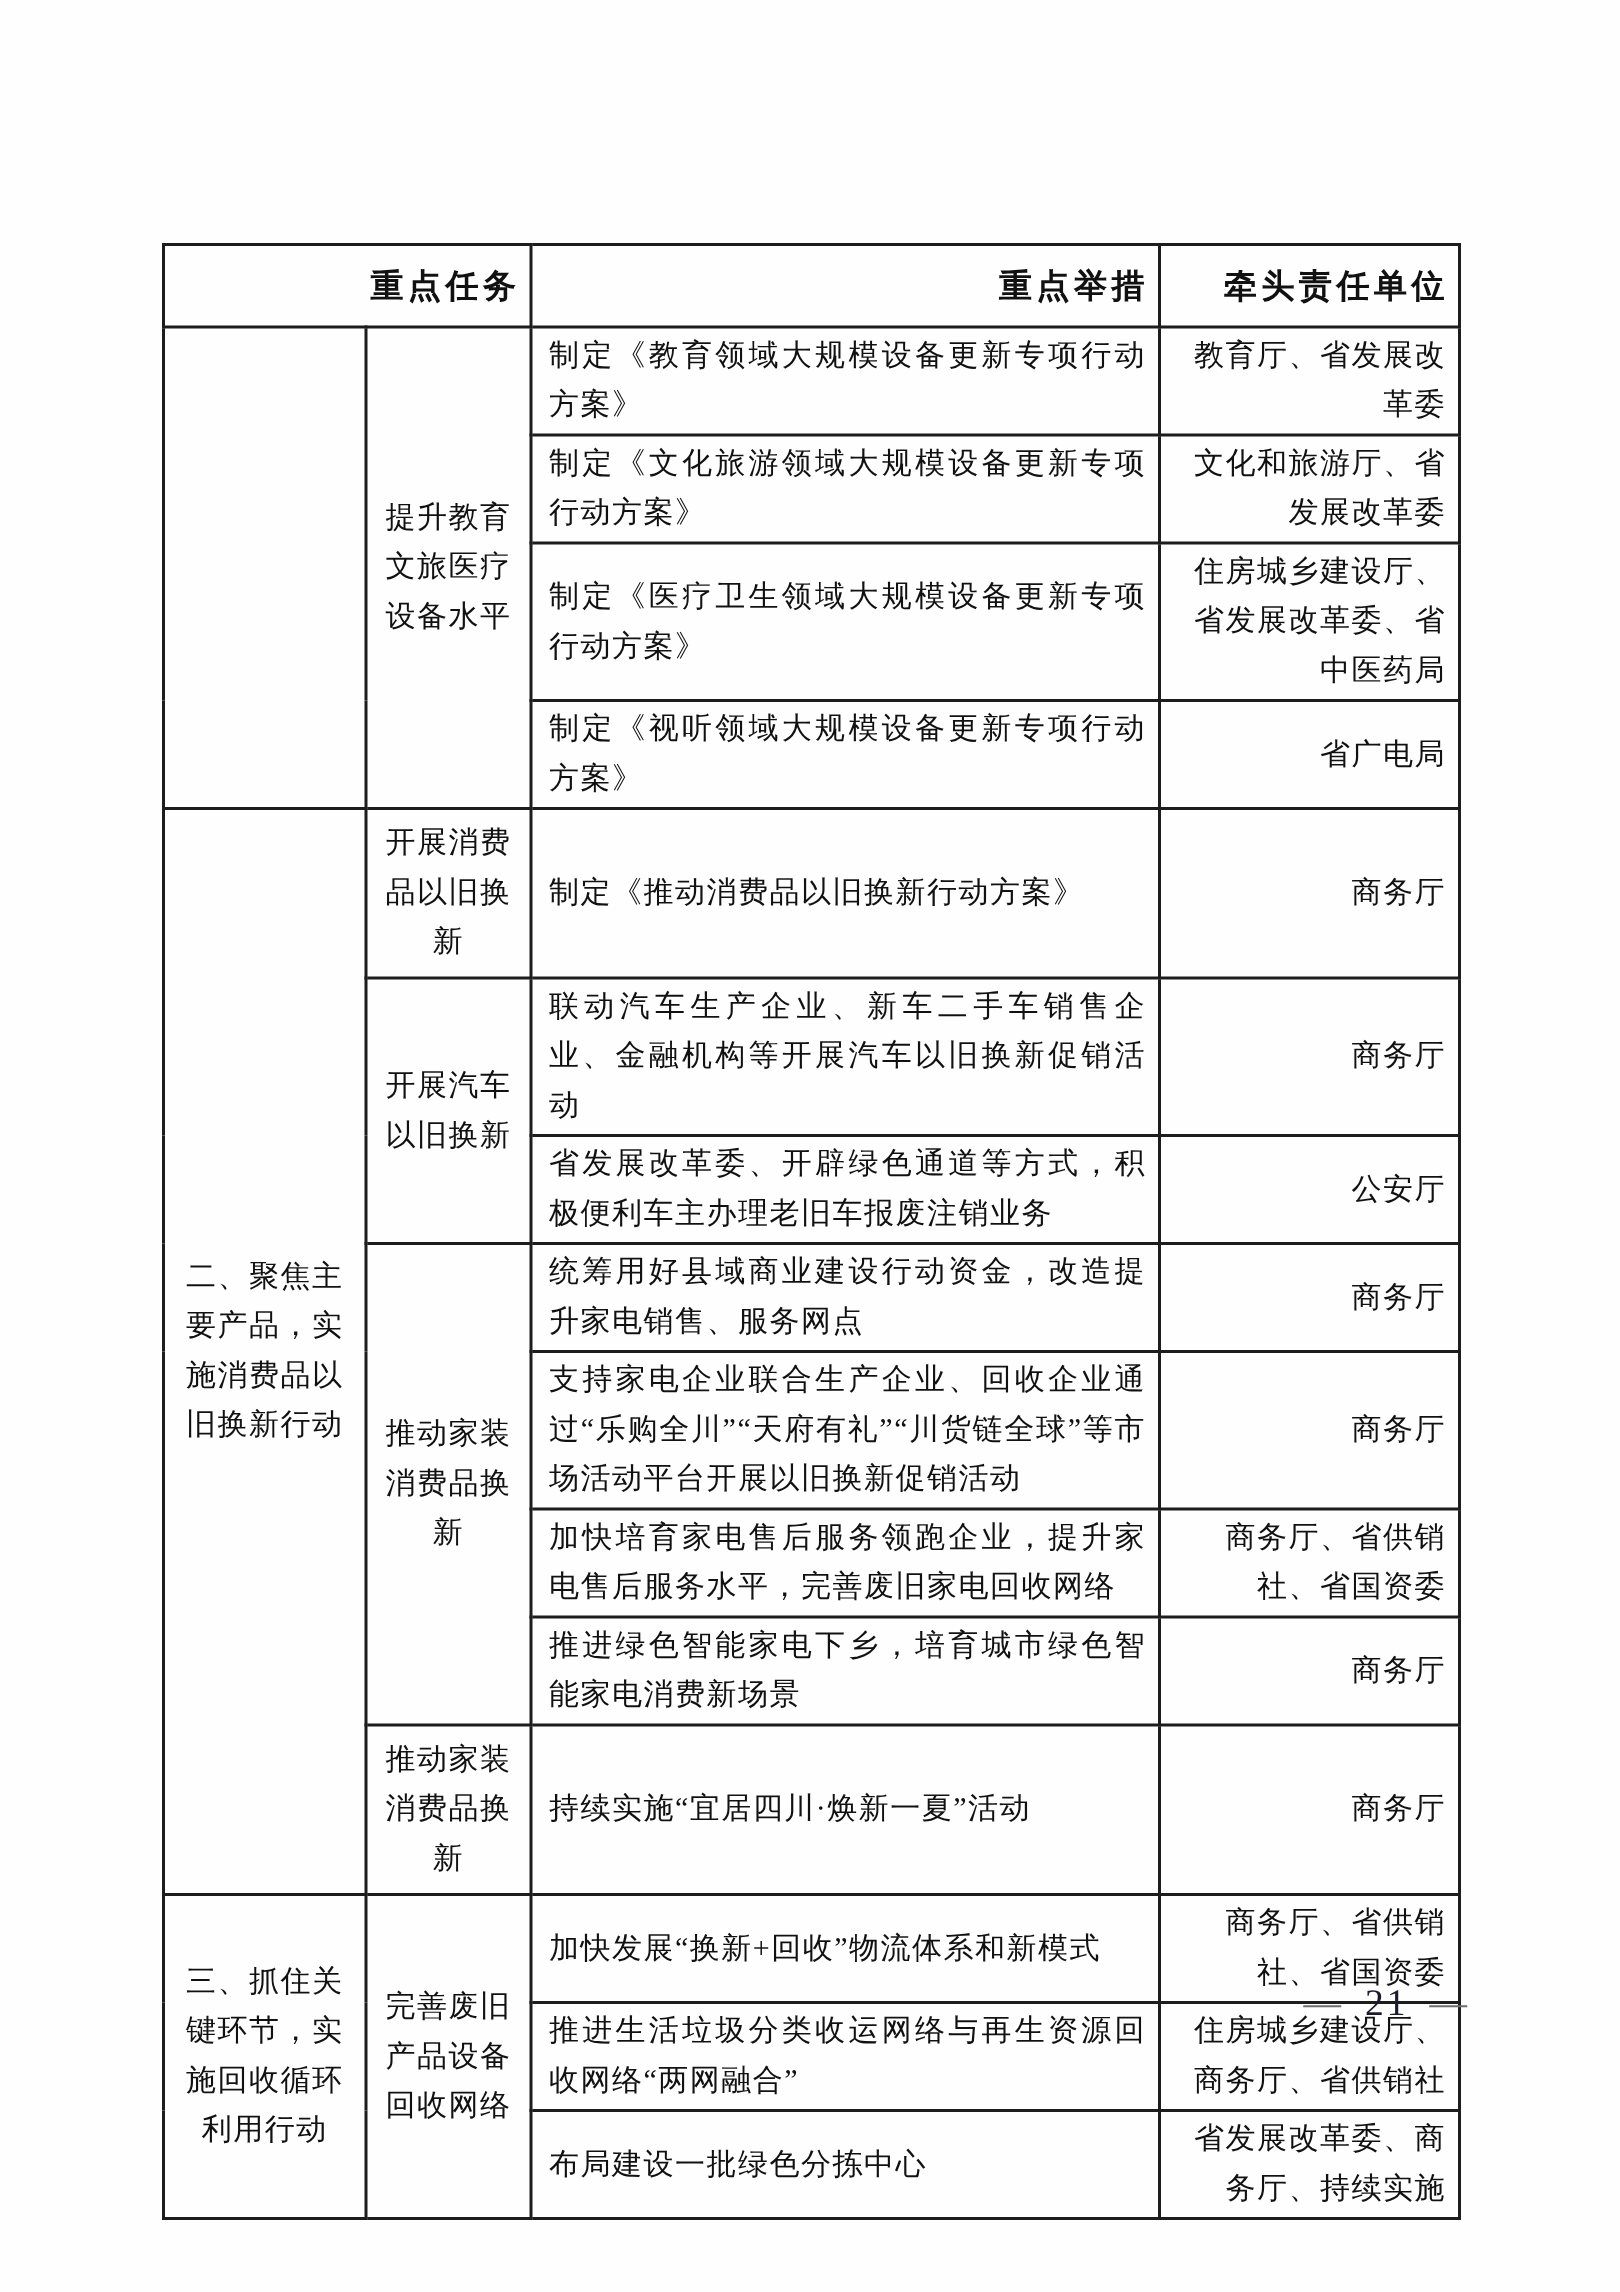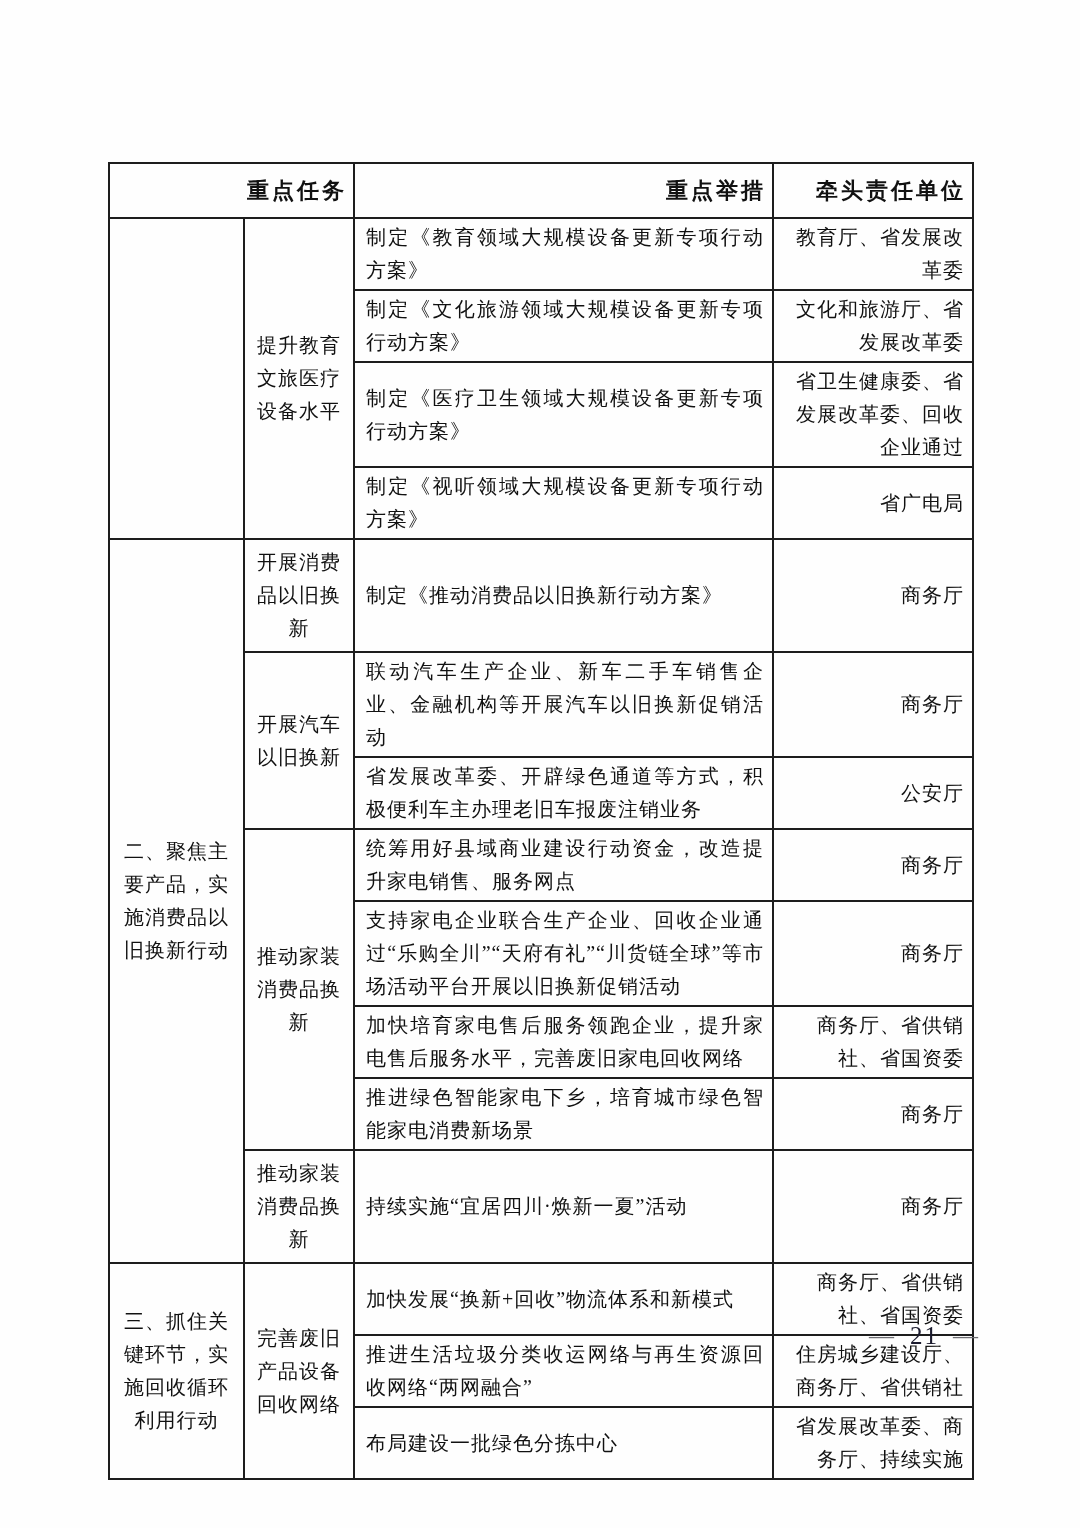--- a/index.html
+++ b/index.html
@@ -92,21 +92,21 @@
       <td rowspan="4" class="subtask-cell">提升教育文旅医疗设备水平</td>
       <td class="measure-cell">制定《教育领域大规模设备更新专项行动方案》</td>
       <td class="unit-cell">教育厅、省发展改革委</td>
     </tr>
     <tr style="height:67px">
       <td class="measure-cell">制定《文化旅游领域大规模设备更新专项行动方案》</td>
       <td class="unit-cell">文化和旅游厅、省发展改革委</td>
     </tr>
     <tr style="height:98px">
       <td class="measure-cell">制定《医疗卫生领域大规模设备更新专项行动方案》</td>
-      <td class="unit-cell">省卫生健康委、省发展改革委、回收企业通过</td>
+      <td class="unit-cell">住房城乡建设厅、省发展改革委、省中医药局</td>
     </tr>
     <tr style="height:66px">
       <td class="measure-cell">制定《视听领域大规模设备更新专项行动方案》</td>
       <td class="unit-cell">省广电局</td>
     </tr>
 
     <tr style="height:97px">
       <td rowspan="8" class="task-cell">二、聚焦主要产品，实施消费品以旧换新行动</td>
       <td class="subtask-cell">开展消费品以旧换新</td>
       <td class="measure-cell">制定《推动消费品以旧换新行动方案》</td>

